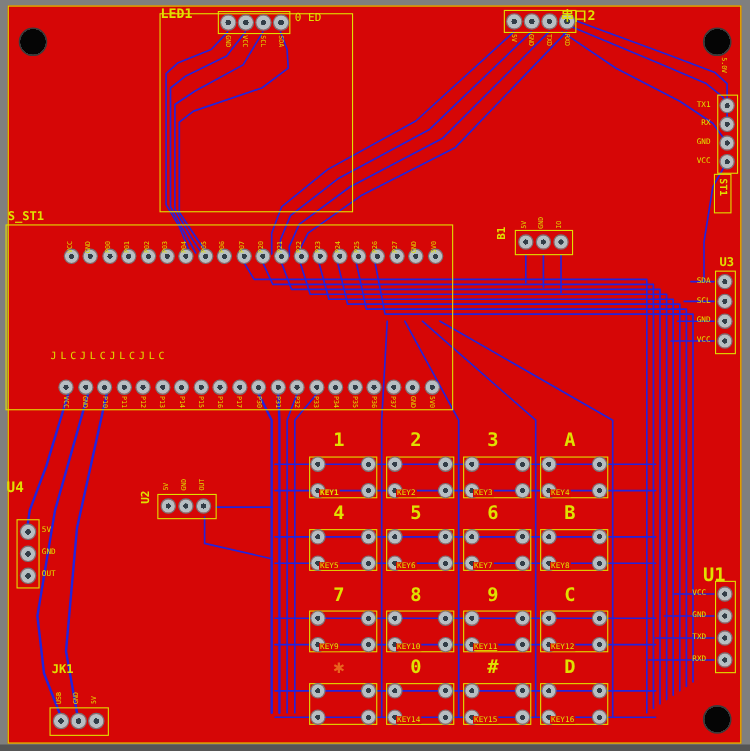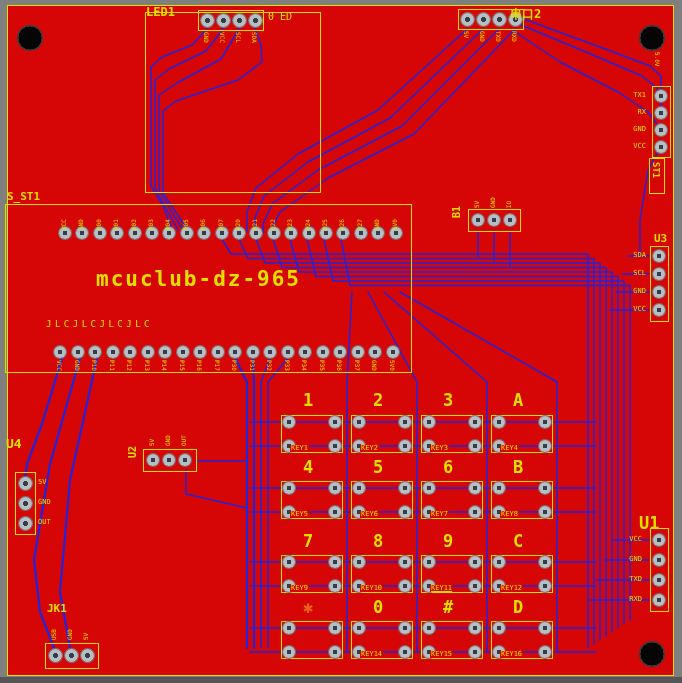--- a/index.html
+++ b/index.html
@@ -109,21 +109,20 @@
   <div class="box" style="left:15px;top:472px;width:21px;height:63px"></div>
   <div class="box" style="left:650px;top:528px;width:19px;height:84px"></div>
   <div class="box" style="left:45px;top:643px;width:54px;height:26px"></div>
 
   <div class="silk b" style="left:146px;top:6px;font-size:12px">LED1</div>
   <div class="silk" style="left:268px;top:12px;font-size:10px">0 ED</div>
   <div class="silk b" style="left:510px;top:8px;font-size:12px">串口2</div>
   <div class="silk vdown tiny" style="left:654px;top:52px">5.0V</div>
   <div class="silk vdown b" style="left:651px;top:162px;font-size:9px">ST1</div>
   <div class="silk b" style="left:7px;top:191px;font-size:11px">S_ST1</div>
-  <div class="silk b" style="left:96px;top:268px;font-size:21px;letter-spacing:2px">mcuclub-dz-965</div>
   <div class="silk" style="left:46px;top:320px;font-size:9px;letter-spacing:3.5px">JLCJLCJLCJLC</div>
   <div class="silk vup b" style="left:452px;top:206px;font-size:10px">B1</div>
   <div class="silk b" style="left:654px;top:233px;font-size:11px">U3</div>
   <div class="silk vup b" style="left:128px;top:446px;font-size:10px">U2</div>
   <div class="silk b" style="left:6px;top:437px;font-size:13px">U4</div>
   <div class="silk b" style="left:639px;top:515px;font-size:17px">U1</div>
   <div class="silk b" style="left:47px;top:603px;font-size:11px">JK1</div>
 
 <div class="pad" style="left: 59px; top: 227px; width: 12px; height: 12px;"></div>
     <div class="silk vup tiny" style="left: 61px; top: 204px; height: 26px;">VCC</div>
@@ -268,21 +267,21 @@
     <div class="pad" style="left: 64.5px; top: 648.5px; width: 13px; height: 13px;"></div>
     <div class="silk vup tiny" style="left: 67px; top: 614px; height: 26px;">GND</div>
     <div class="pad" style="left: 80.5px; top: 648.5px; width: 13px; height: 13px;"></div>
     <div class="silk vup tiny" style="left: 83px; top: 614px; height: 26px;">5V</div>
     <div class="box key" style="left: 281px; top: 415px; width: 62px; height: 38px;"></div>
     <div class="pad" style="left: 283px; top: 416px; width: 12px; height: 12px;"></div>
     <div class="pad" style="left: 329px; top: 416px; width: 12px; height: 12px;"></div>
     <div class="pad" style="left: 283px; top: 440px; width: 12px; height: 12px;"></div>
     <div class="pad" style="left: 329px; top: 440px; width: 12px; height: 12px;"></div>
     <div class="silk keysym" style="left: 283px; top: 392px; width: 50px;">1</div>
-    <div class="silk keyname" style="left: 290px; top: 445px;">KEY1</div>
+    <div class="silk keyname" style="left: 290px; top: 445px; font-weight: bold;">KEY1</div>
     <div class="box key" style="left: 351px; top: 415px; width: 62px; height: 38px;"></div>
     <div class="pad" style="left: 353px; top: 416px; width: 12px; height: 12px;"></div>
     <div class="pad" style="left: 399px; top: 416px; width: 12px; height: 12px;"></div>
     <div class="pad" style="left: 353px; top: 440px; width: 12px; height: 12px;"></div>
     <div class="pad" style="left: 399px; top: 440px; width: 12px; height: 12px;"></div>
     <div class="silk keysym" style="left: 353px; top: 392px; width: 50px;">2</div>
     <div class="silk keyname" style="left: 360px; top: 445px;">KEY2</div>
     <div class="box key" style="left: 421px; top: 415px; width: 62px; height: 38px;"></div>
     <div class="pad" style="left: 423px; top: 416px; width: 12px; height: 12px;"></div>
     <div class="pad" style="left: 469px; top: 416px; width: 12px; height: 12px;"></div>

